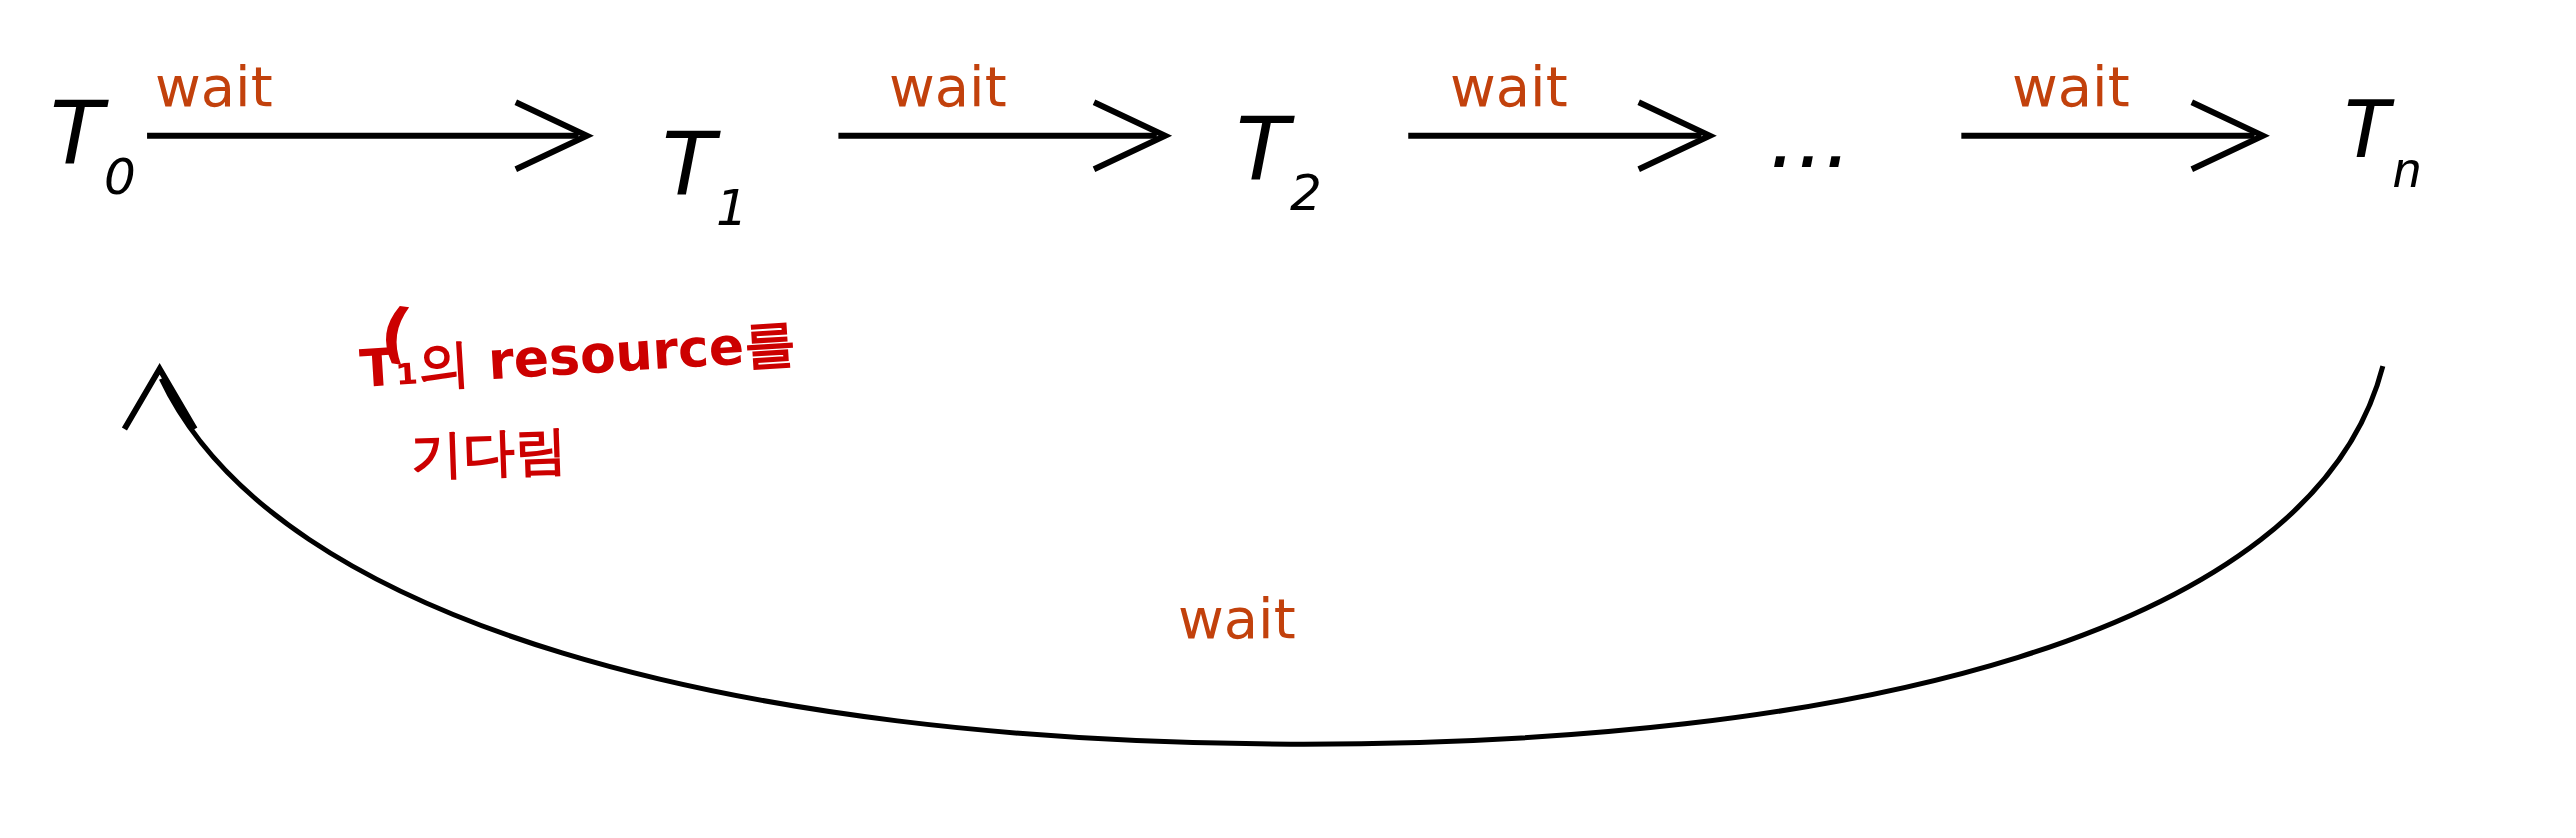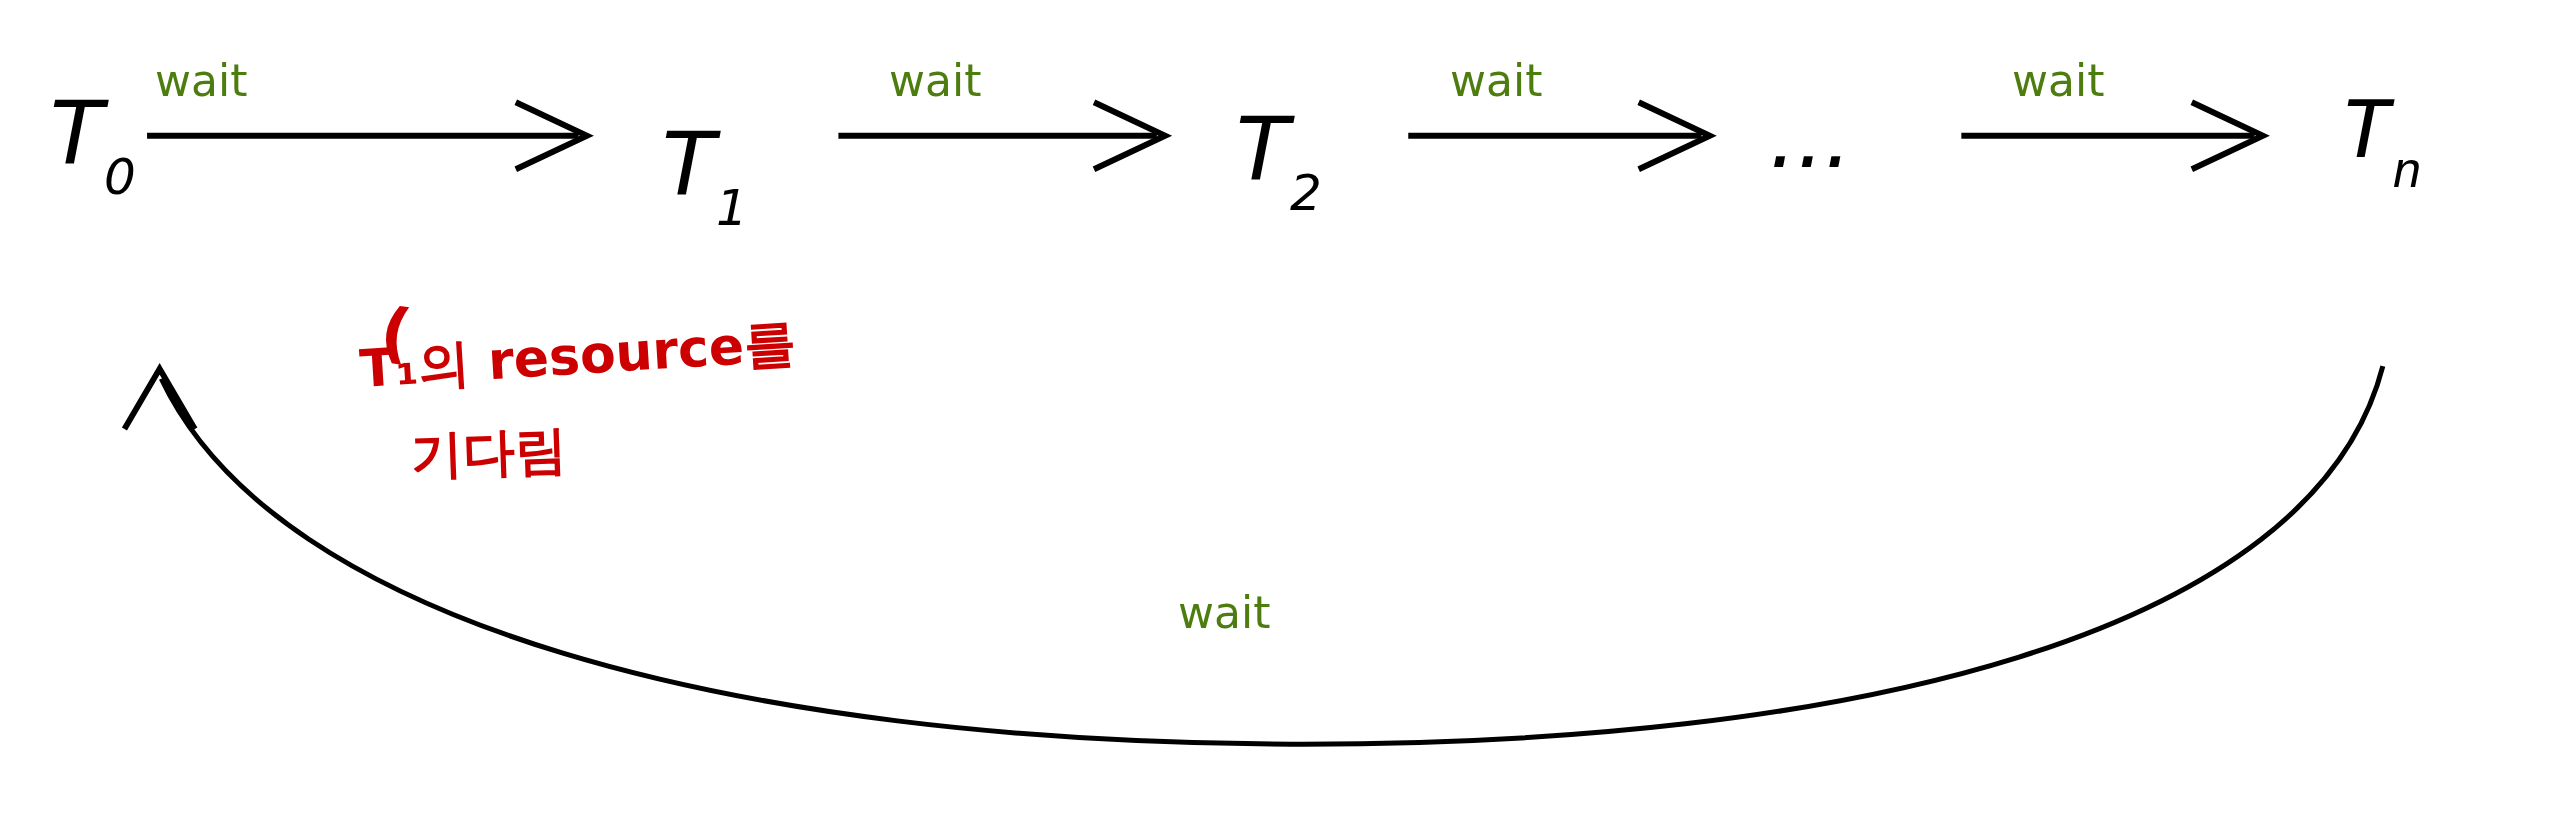--- a/index.html
+++ b/index.html
@@ -42,22 +42,22 @@
     font-size: 87px;
     color: #000000;
     line-height: 1;
     white-space: nowrap;
   }
 
   
   .edge-label {
     position: absolute;
     font-family: "DejaVu Sans", sans-serif;
-    font-size: 44px;
-    color: #4d7c0f;
+    font-size: 56px;
+    color: #c2410c;
     line-height: 1;
     white-space: nowrap;
   }
 
   
   #vector {
     position: absolute;
     left: 0;
     top: 0;
     width: 2576px;

